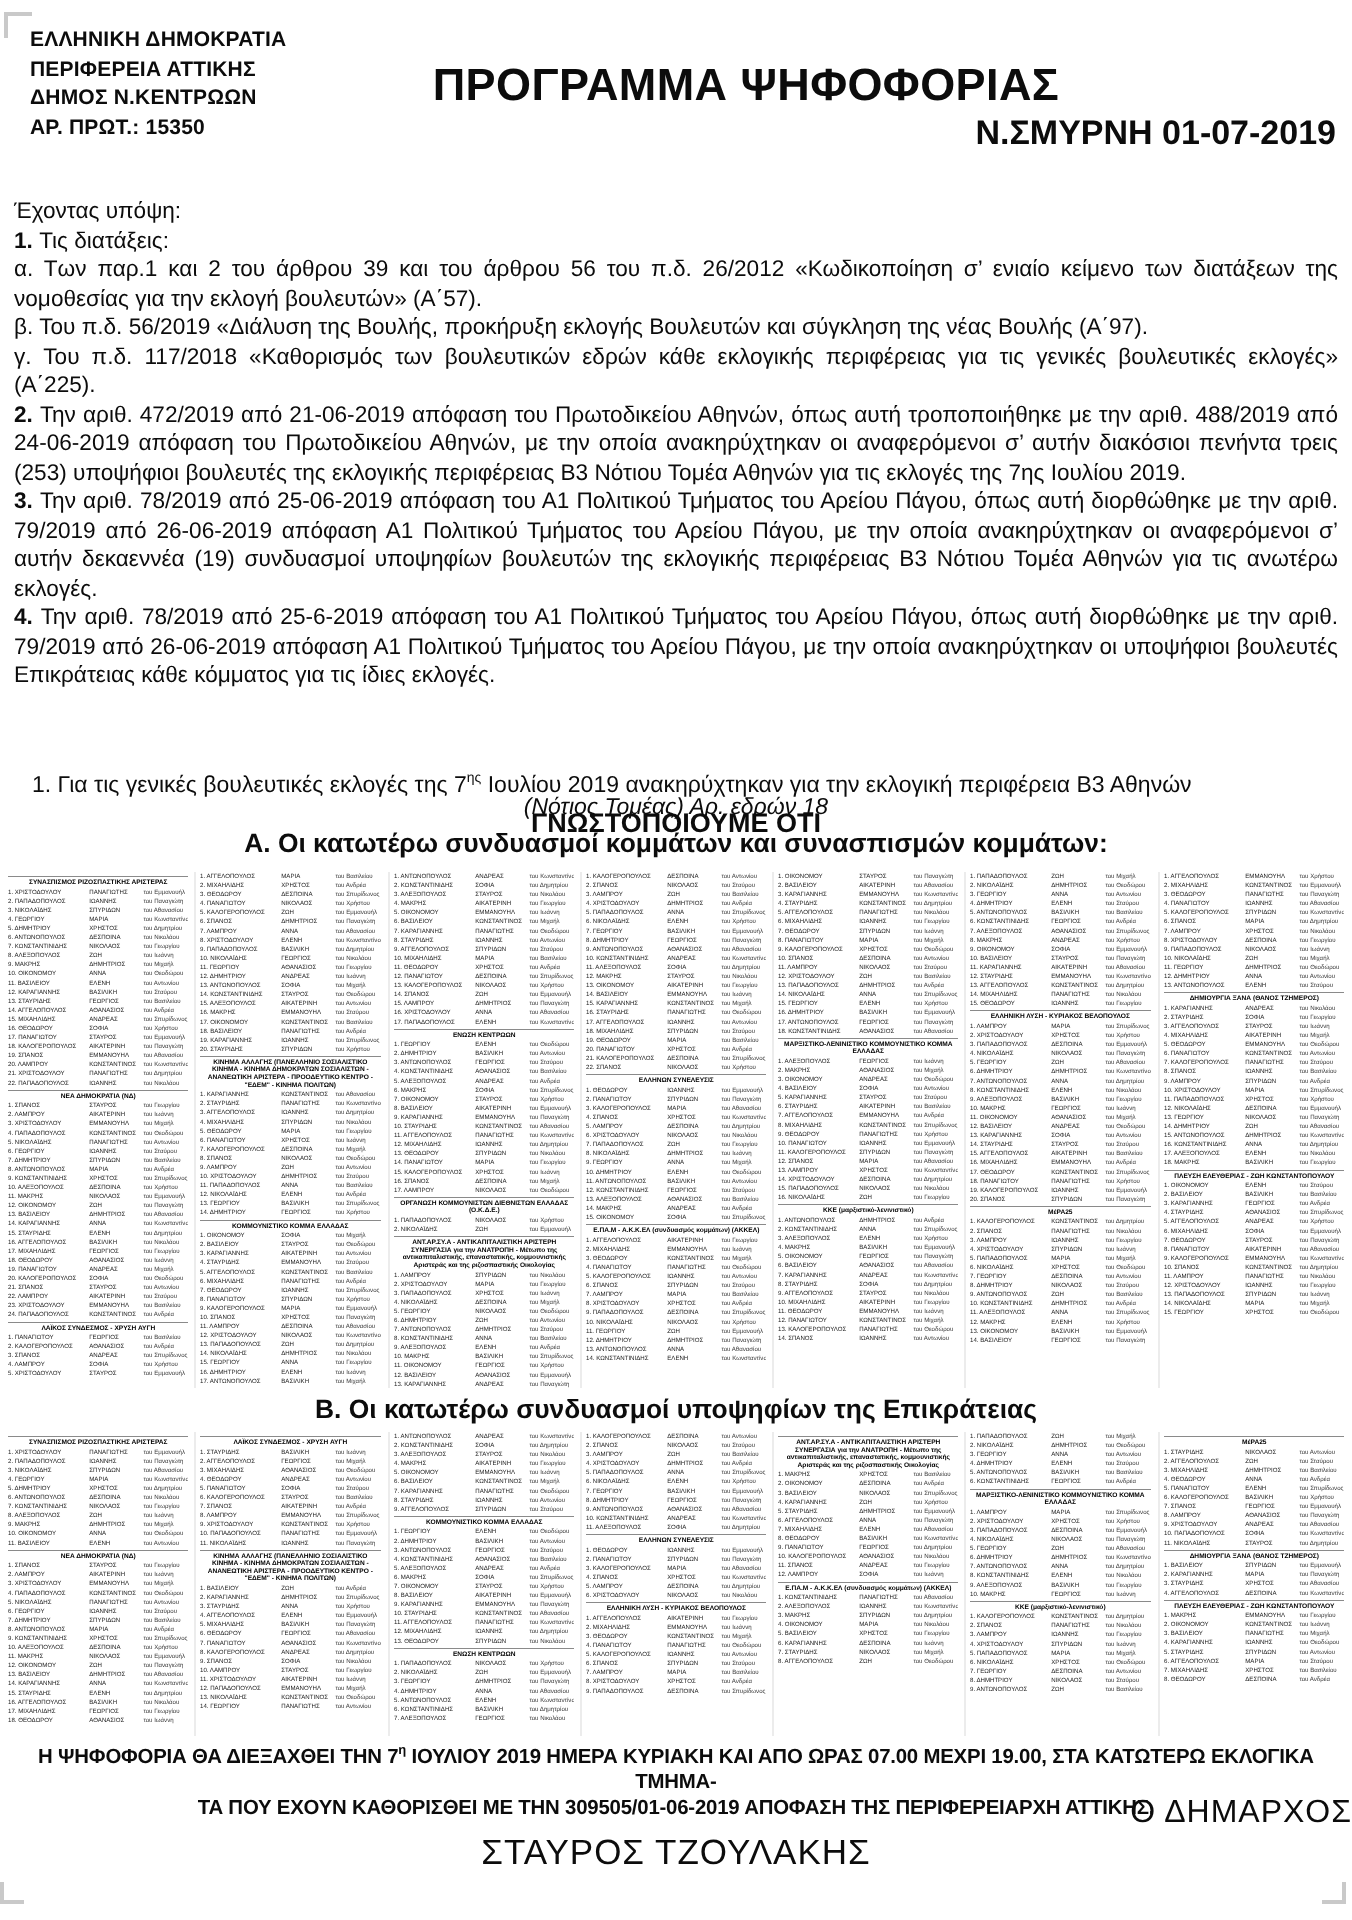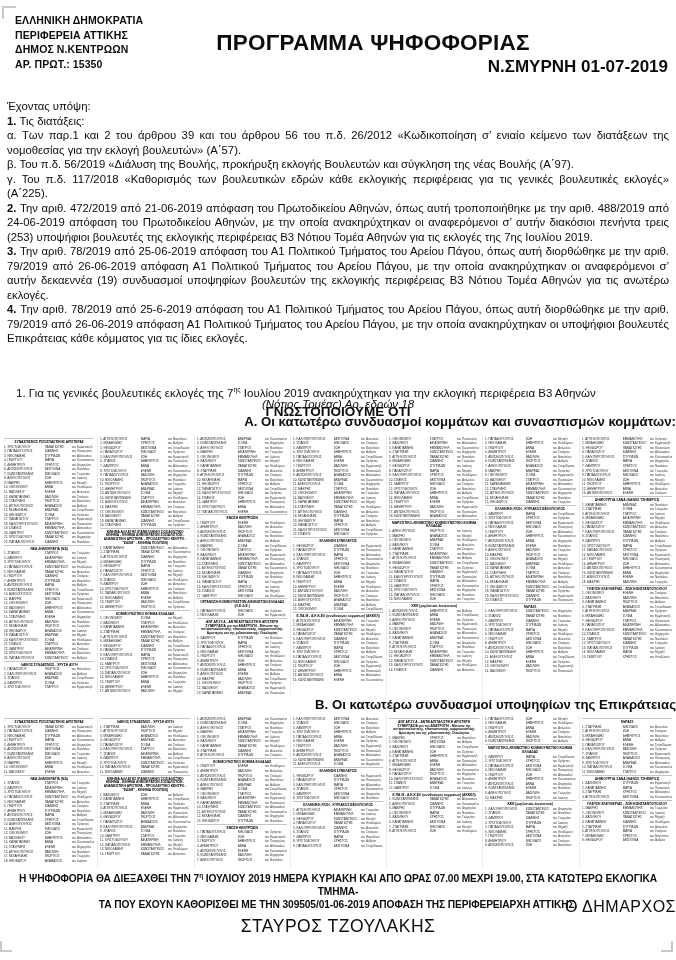--- a/index.html
+++ b/index.html
@@ -20,21 +20,21 @@
   .doc-title{left:90px;right:20px;top:30px;text-align:center;font-weight:bold;
              font-size:22.5px;line-height:26px;letter-spacing:.2px;}
 
   .preamble{left:7px;right:7px;top:99px;font-size:11.3px;line-height:14.5px;text-align:justify;}
   .para{margin:0;}
   .lead-bold{font-weight:bold;}
 
   .notice-title{left:0;right:0;top:366px;text-align:center;font-weight:bold;font-size:13.5px;margin-top:38px;}
   .item1{left:16px;right:6px;top:383px;font-size:11.5px;line-height:14.5px;}
   .item1-line2{left:0;right:0;top:398px;text-align:center;font-size:11.5px;font-style:italic;}
-  .sec-title{left:0;right:0;text-align:right;font-weight:bold;font-size:13.2px;}
+  .sec-title{left:0;right:0;text-align:center;font-weight:bold;font-size:13.2px;}
   .sec-a{top:414px;} .sec-b{top:697px;}
 
   .ctable{left:4px;right:4px;display:flex;gap:3px;overflow:hidden;}
   .ctable-a{top:436px;height:258px;}
   .ctable-b{top:716px;height:152px;}
   .col{flex:1 1 0;min-width:0;overflow:hidden;}
   .col + .col{border-left:1px solid #ececec;padding-left:2px;}
   .colin{width:200%;transform:scale(.5);transform-origin:0 0;}
   .crow{display:flex;line-height:9.1px;font-size:6.1px;white-space:nowrap;color:#1a1a1a;}
   .cn{flex:0 0 45%;overflow:hidden;}

